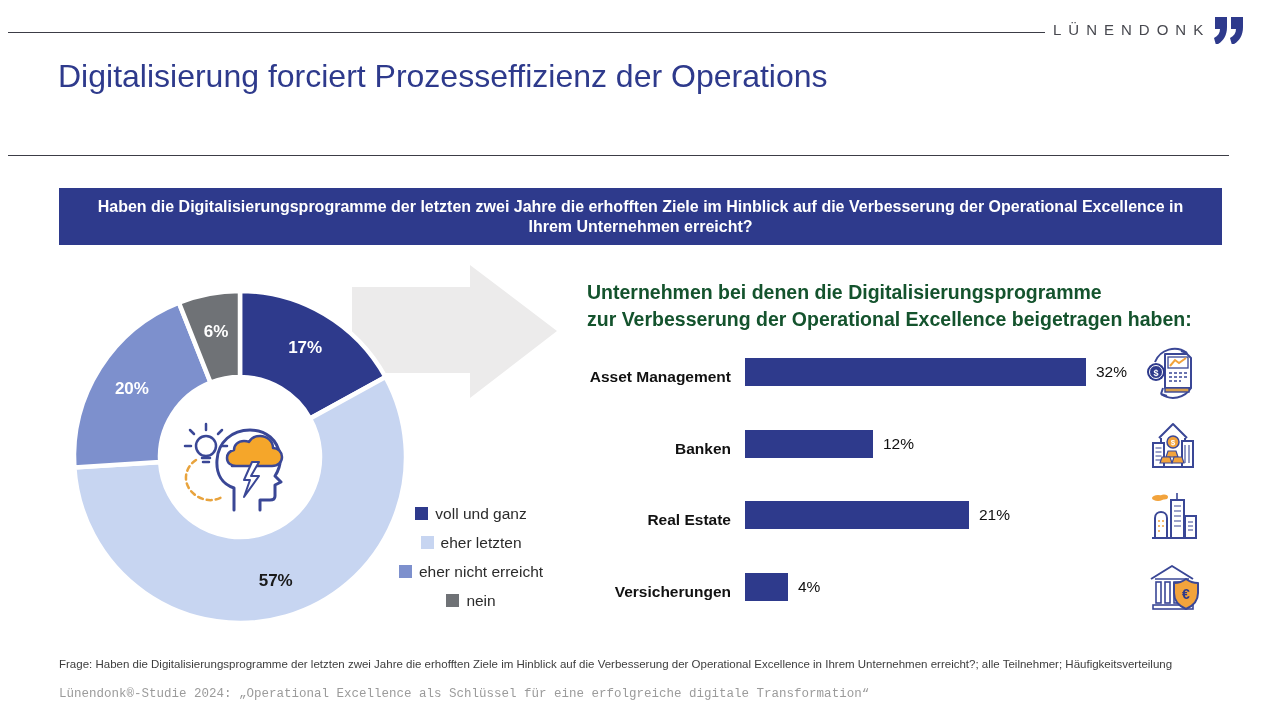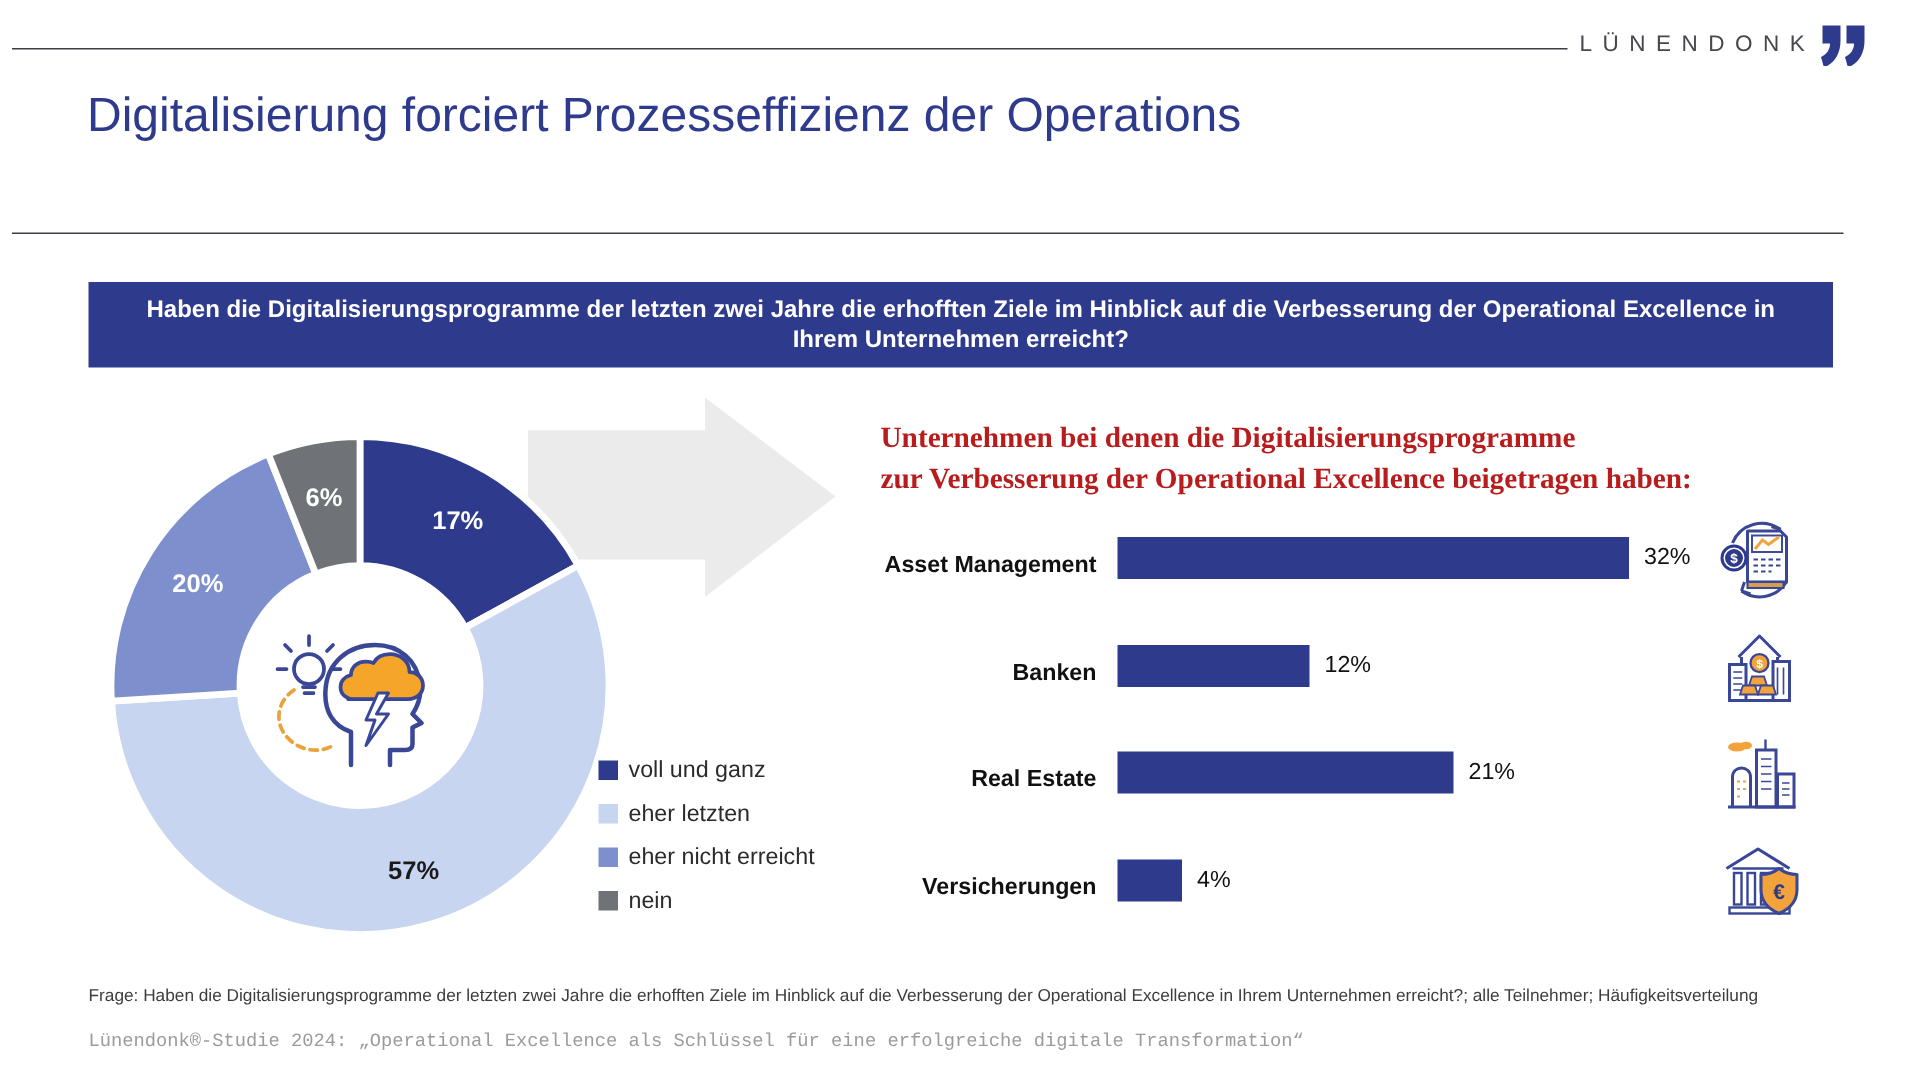--- a/index.html
+++ b/index.html
@@ -13,26 +13,26 @@
   #logo-quote{margin-left:4px;}
   #page-title{position:absolute;left:58px;top:58px;font-size:32px;color:#2e3a8c;}
   #banner{position:absolute;left:59px;top:188px;width:1163px;height:57px;background:#2e3a8c;
           display:flex;align-items:center;justify-content:center;}
   #banner-text{color:#ffffff;font-weight:bold;font-size:16px;line-height:20px;text-align:center;
                padding:0 26px;}
   #bg-svg{position:absolute;left:0;top:0;z-index:0;}
   #center-icon{position:absolute;left:176px;top:400px;z-index:2;}
   
   #donut-legend{position:absolute;left:399px;top:499px;z-index:3;}
-  .legend-item{display:flex;align-items:center;height:29px;}
+  .legend-item{display:flex;align-items:center;height:29px;justify-content:center;}
   .legend-swatch{width:13px;height:13px;margin-right:7px;flex:0 0 auto;}
   .legend-label{font-size:15.5px;color:#2b2b2b;white-space:nowrap;}
   
   #barchart-title{position:absolute;left:587px;top:279px;font-size:19.5px;font-weight:bold;
-                  line-height:27px;color:#b91c1c;white-space:nowrap;font-family:Liberation Serif, serif;}
+                  line-height:27px;color:#14532d;white-space:nowrap;}
   .bar-row{position:absolute;left:585px;display:flex;align-items:center;height:28px;}
   .bar-cat{width:146px;text-align:right;font-weight:bold;font-size:15.5px;margin-right:14px;
            white-space:nowrap;color:#111;margin-top:10px;}
   .hbar{height:28px;background:#2e3a8c;flex:0 0 auto;}
   .bar-val{margin-left:10px;font-size:15.5px;font-weight:normal;color:#111;}
   .sector-icon{position:absolute;left:1145px;width:56px;height:56px;z-index:2;}
   
   #footer-source{position:absolute;left:59px;top:658px;font-size:11.5px;color:#3d3d3d;white-space:nowrap;}
   #footer-study{position:absolute;left:59px;top:687px;font-size:12.5px;color:#9b9b9b;white-space:nowrap;font-family:Liberation Mono, monospace;}
 </style>

